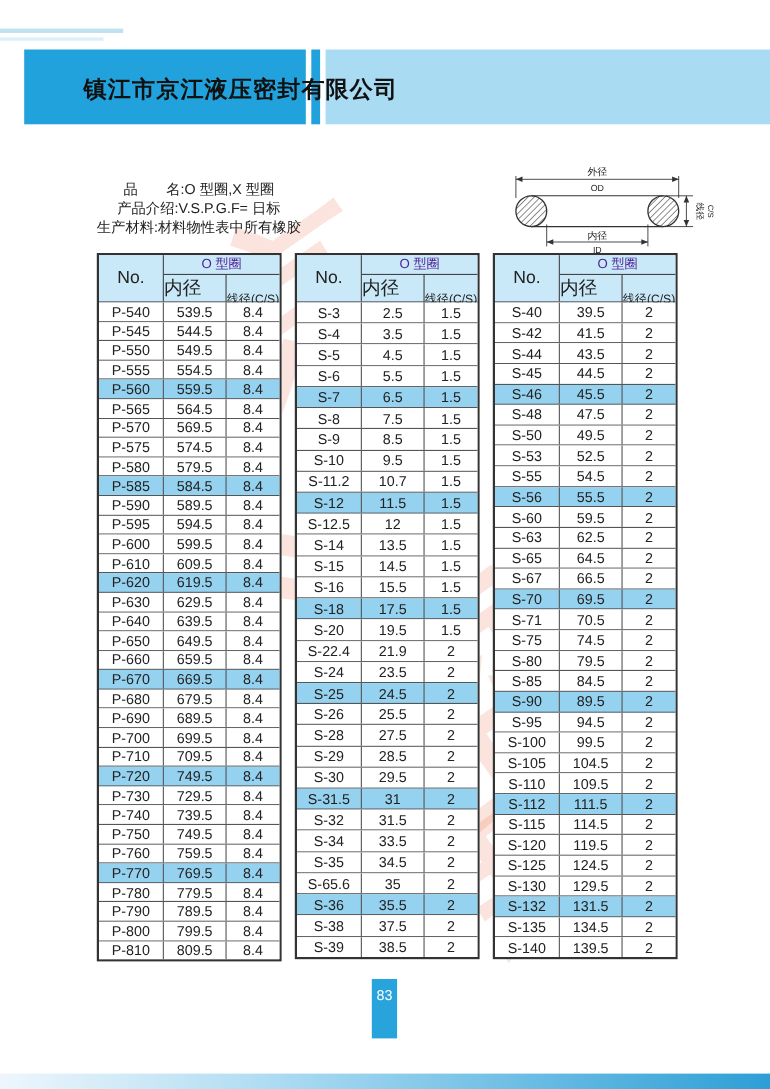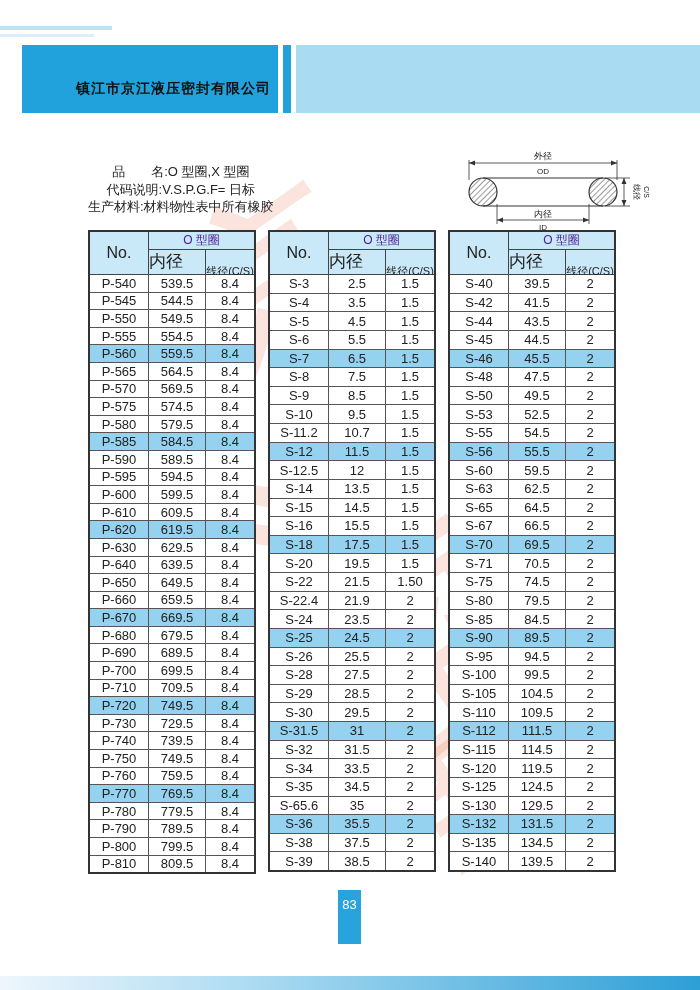--- a/index.html
+++ b/index.html
@@ -9,23 +9,23 @@
   }
   
   .stripe-a{position:absolute;left:0;top:26px;width:112px;height:4px;background:#bfe2f3;}
   .stripe-b{position:absolute;left:0;top:34px;width:94px;height:3px;background:#ddeffa;}
 
   
   .band-dark{position:absolute;left:22px;top:45px;width:256px;height:68px;background:#21a2dc;}
   .band-sep{position:absolute;left:283px;top:45px;width:8px;height:68px;background:#21a2dc;}
   .band-light{position:absolute;left:296px;top:45px;width:404px;height:68px;background:#a9dcf2;}
   .company{
-    position:absolute;left:76px;top:80px;width:320px;
+    position:absolute;left:76px;top:67px;width:320px;
     font-family:"Liberation Serif","DejaVu Serif",serif;
-    font-size:14px;font-weight:bold;color:#111;letter-spacing:1px;white-space:nowrap;
+    font-size:21px;font-weight:bold;color:#111;letter-spacing:1px;white-space:nowrap;
   }
   .section-title{
     position:absolute;left:462px;top:72px;width:230px;
     font-family:"Liberation Serif","DejaVu Serif",serif;
     font-size:26px;font-weight:bold;font-style:italic;color:#1e90cc;letter-spacing:13px;white-space:nowrap;
   }
   .page-title{
     position:absolute;left:0;top:128px;width:700px;text-align:center;
     font-size:23px;font-weight:bold;color:#2aa0d8;letter-spacing:1px;
   }
@@ -88,21 +88,21 @@
   <div class="company">镇江市京江液压密封有限公司</div>
 
   <span class="wm wm1">京</span>
   <span class="wm wm2">江</span>
   <span class="wm wm3">密</span>
   <span class="wm wm4">封</span>
 
 
   <div class="info">
     <div>品　　名:O 型圈,X 型圈</div>
-    <div>代码说明:V.S.P.G.F= 日标</div>
+    <div>产品介绍:V.S.P.G.F= 日标</div>
     <div>生产材料:材料物性表中所有橡胶</div>
   </div>
 
   <svg class="diagram" viewBox="0 0 200 82">
     <defs>
       <pattern id="hatch" width="4" height="4" patternTransform="rotate(45)" patternUnits="userSpaceOnUse">
         <line x1="0" y1="0" x2="0" y2="4" stroke="#555" stroke-width="1.2"></line>
       </pattern>
     </defs>
 
@@ -407,25 +407,20 @@
           <div class="cell c0">S-18</div>
           <div class="cell c1">17.5</div>
           <div class="cell c2">1.5</div>
         </div>
         <div class="row">
           <div class="cell c0">S-20</div>
           <div class="cell c1">19.5</div>
           <div class="cell c2">1.5</div>
         </div>
         <div class="row">
-          <div class="cell c0">S-22</div>
-          <div class="cell c1">21.5</div>
-          <div class="cell c2">1.50</div>
-        </div>
-        <div class="row">
           <div class="cell c0">S-22.4</div>
           <div class="cell c1">21.9</div>
           <div class="cell c2">2</div>
         </div>
         <div class="row">
           <div class="cell c0">S-24</div>
           <div class="cell c1">23.5</div>
           <div class="cell c2">2</div>
         </div>
         <div class="row hl">

